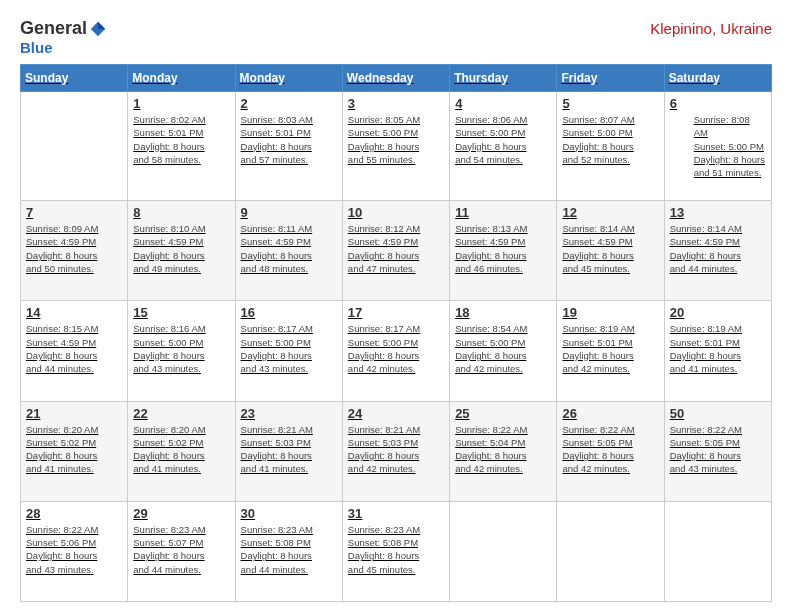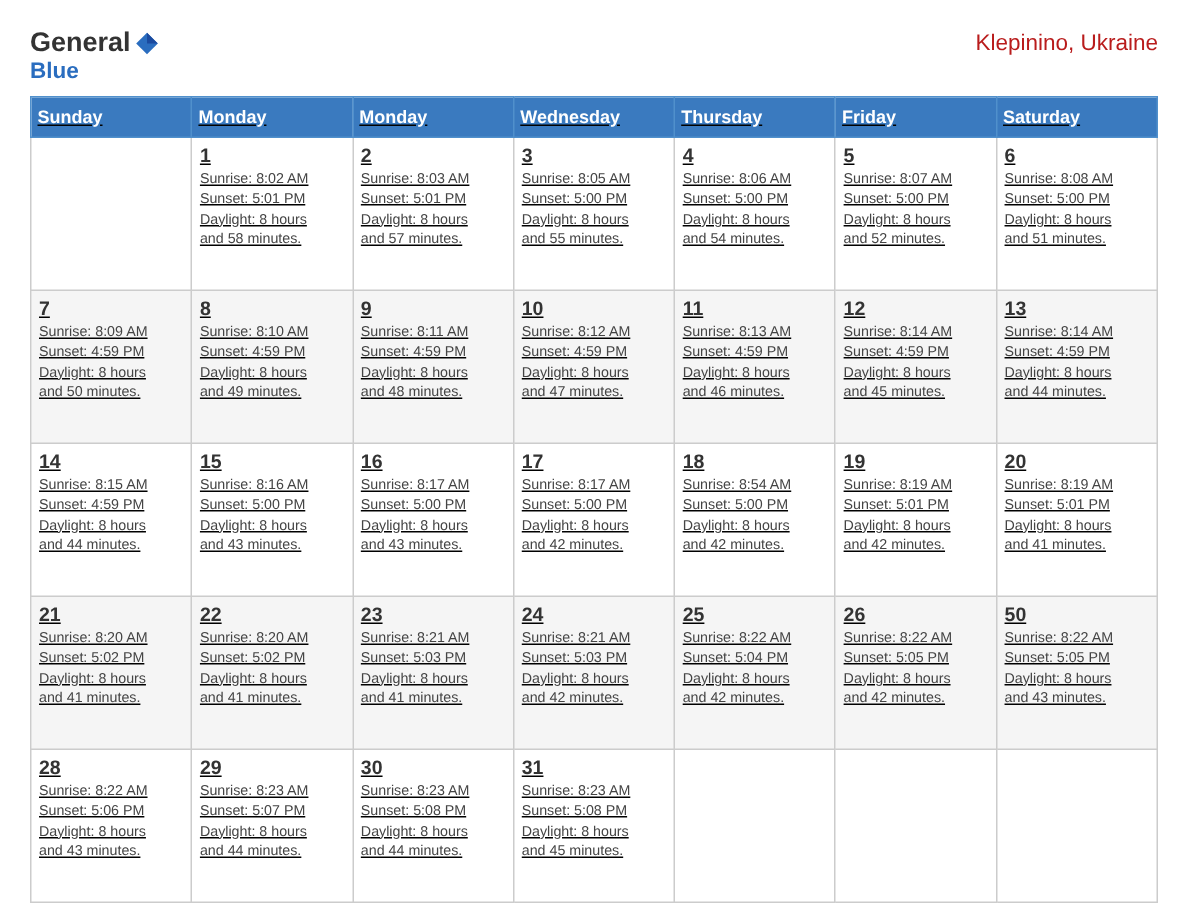--- a/index.html
+++ b/index.html
@@ -177,21 +177,21 @@
           </td>
           <td>
             <span class="day-num">5</span>
             <div class="day-info" style="white-space: pre-line;">Sunrise: 8:07 AM
 Sunset: 5:00 PM
 Daylight: 8 hours
 and 52 minutes.</div>
           </td>
           <td>
             <span class="day-num">6</span>
-            <div class="day-info" style="white-space: pre-line;">Sunrise: 8:08 AM
+            <div class="day-info" style="white-space: pre-line; margin-left: 24px;">Sunrise: 8:08 AM
 Sunset: 5:00 PM
 Daylight: 8 hours
 and 51 minutes.</div>
           </td>
         </tr>
         <tr>
           <td>
             <span class="day-num">7</span>
             <div class="day-info" style="white-space: pre-line;">Sunrise: 8:09 AM
 Sunset: 4:59 PM

